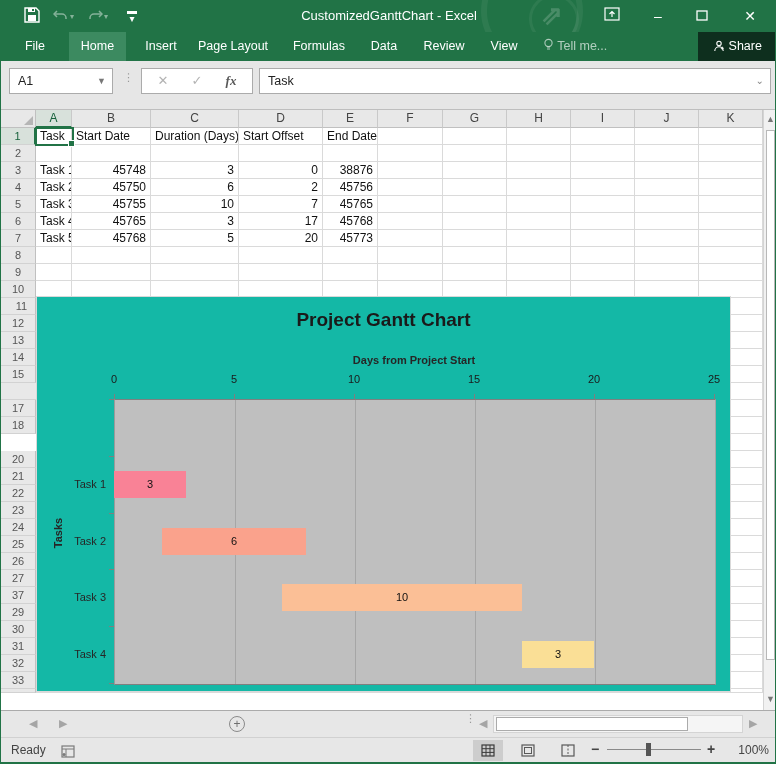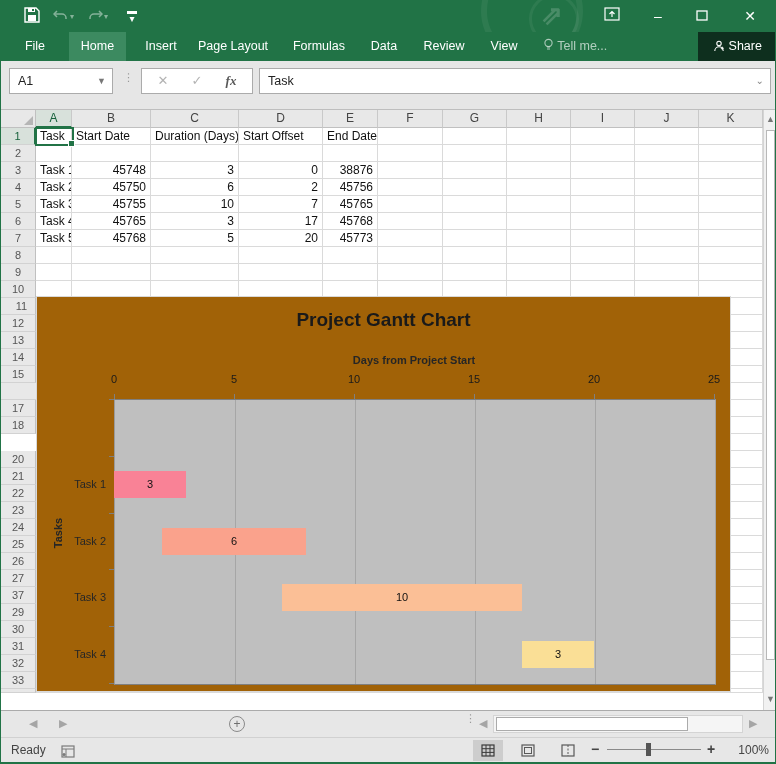--- a/index.html
+++ b/index.html
@@ -49,21 +49,21 @@
   .gut.sel{background:#D8E1DB;color:#17613B;border-right:2px solid #217346;}
   .cell{box-sizing:border-box;border-right:1px solid #DADADA;border-bottom:1px solid #DADADA;
         font-size:12px;color:#111;padding:0 4px;white-space:nowrap;overflow:hidden;}
   .activecell{left:34px;top:127px;width:39px;height:19px;border:2px solid #217346;box-sizing:border-box;z-index:3;}
   .fillhandle{position:absolute;right:-3px;bottom:-3px;width:5px;height:5px;background:#217346;border:1px solid #fff;}
   
   .vscroll{left:762px;top:110px;width:14px;height:600px;background:#F1F1F1;border-left:1px solid #D4D4D4;box-sizing:border-box;}
   .vthumb{position:absolute;left:2px;top:20px;width:9px;height:530px;background:#FFF;border:1px solid #B8B8B8;box-sizing:border-box;}
   .sarrow{position:absolute;color:#777;font-size:9px;width:13px;text-align:center;}
   
-  .chartbox{left:35px;top:296px;width:695px;height:396px;background:#a16207;border:1px solid #D9D9D9;box-sizing:border-box;z-index:5;}
+  .chartbox{left:35px;top:296px;width:695px;height:396px;background:#14b8a6;border:1px solid #D9D9D9;box-sizing:border-box;z-index:5;}
   .c-title{left:0;top:12px;width:693px;text-align:center;font-size:19px;font-weight:bold;color:#1a1a1a;}
   .c-axistitle{left:77px;top:57px;width:600px;text-align:center;font-size:11px;font-weight:bold;color:#262626;}
   .c-plot{left:77px;top:102px;width:600px;height:284px;background:#BFBFBF;
           border-top:1px solid #7F7F7F;border-left:1px solid #9A9A9A;border-bottom:1px solid #7F7F7F;border-right:1px solid #A6A6A6;box-sizing:content-box;}
   .c-grid{position:absolute;top:0;width:1px;height:284px;background:#A6A6A6;}
   .c-tick{position:absolute;width:1px;height:5px;background:#7F7F7F;}
   .c-ltick{position:absolute;width:5px;height:1px;background:#7F7F7F;}
   .c-xlabel{position:absolute;top:76px;width:40px;margin-left:-20px;text-align:center;font-size:11px;color:#1a1a1a;}
   .c-cat{position:absolute;left:0;width:69px;text-align:right;font-size:11px;color:#262626;}
   .c-ylabel{left:6px;top:230px;font-size:11px;font-weight:bold;color:#262626;transform:rotate(-90deg);transform-origin:center;}
@@ -116,20 +116,21 @@
     <div class="abs qat-dis" style="left:69px;top:12px;font-size:8px;color:#fff;">▾</div>
     <div class="abs qat-icon qat-dis" style="left:86px;top:8px;">
       <svg width="16" height="14" viewBox="0 0 16 14">
           <path d="M12 3 L15 6 L12 9" fill="none" stroke="#fff" stroke-width="1.5"></path>
           <path d="M14.5 6 H7 a4 4 0 0 0-4 4 v1" fill="none" stroke="#fff" stroke-width="1.5"></path>
         </svg>
     </div>
     <div class="abs qat-dis" style="left:103px;top:12px;font-size:8px;color:#fff;">▾</div>
     <div class="abs" style="left:124px;top:7px;color:#fff;font-size:10px;line-height:8px;text-align:center;width:14px;">▬<br>▾</div>
 
+    <div class="abs win-title">CustomizedGanttChart - Excel</div>
 
     <div class="abs win-btn" style="left:598px;">
       <svg width="16" height="14" viewBox="0 0 16 14">
           <rect x="1" y="1" width="14" height="12" fill="none" stroke="#fff" stroke-width="1.2"></rect>
           <path d="M8 10 V5 M5.5 7 L8 4.5 L10.5 7" fill="none" stroke="#fff" stroke-width="1.2"></path>
         </svg>
     </div>
     <div class="abs win-btn" style="left:644px;">–</div>
     <div class="abs win-btn" style="left:688px;">
       <svg width="12" height="11" viewBox="0 0 12 11">

